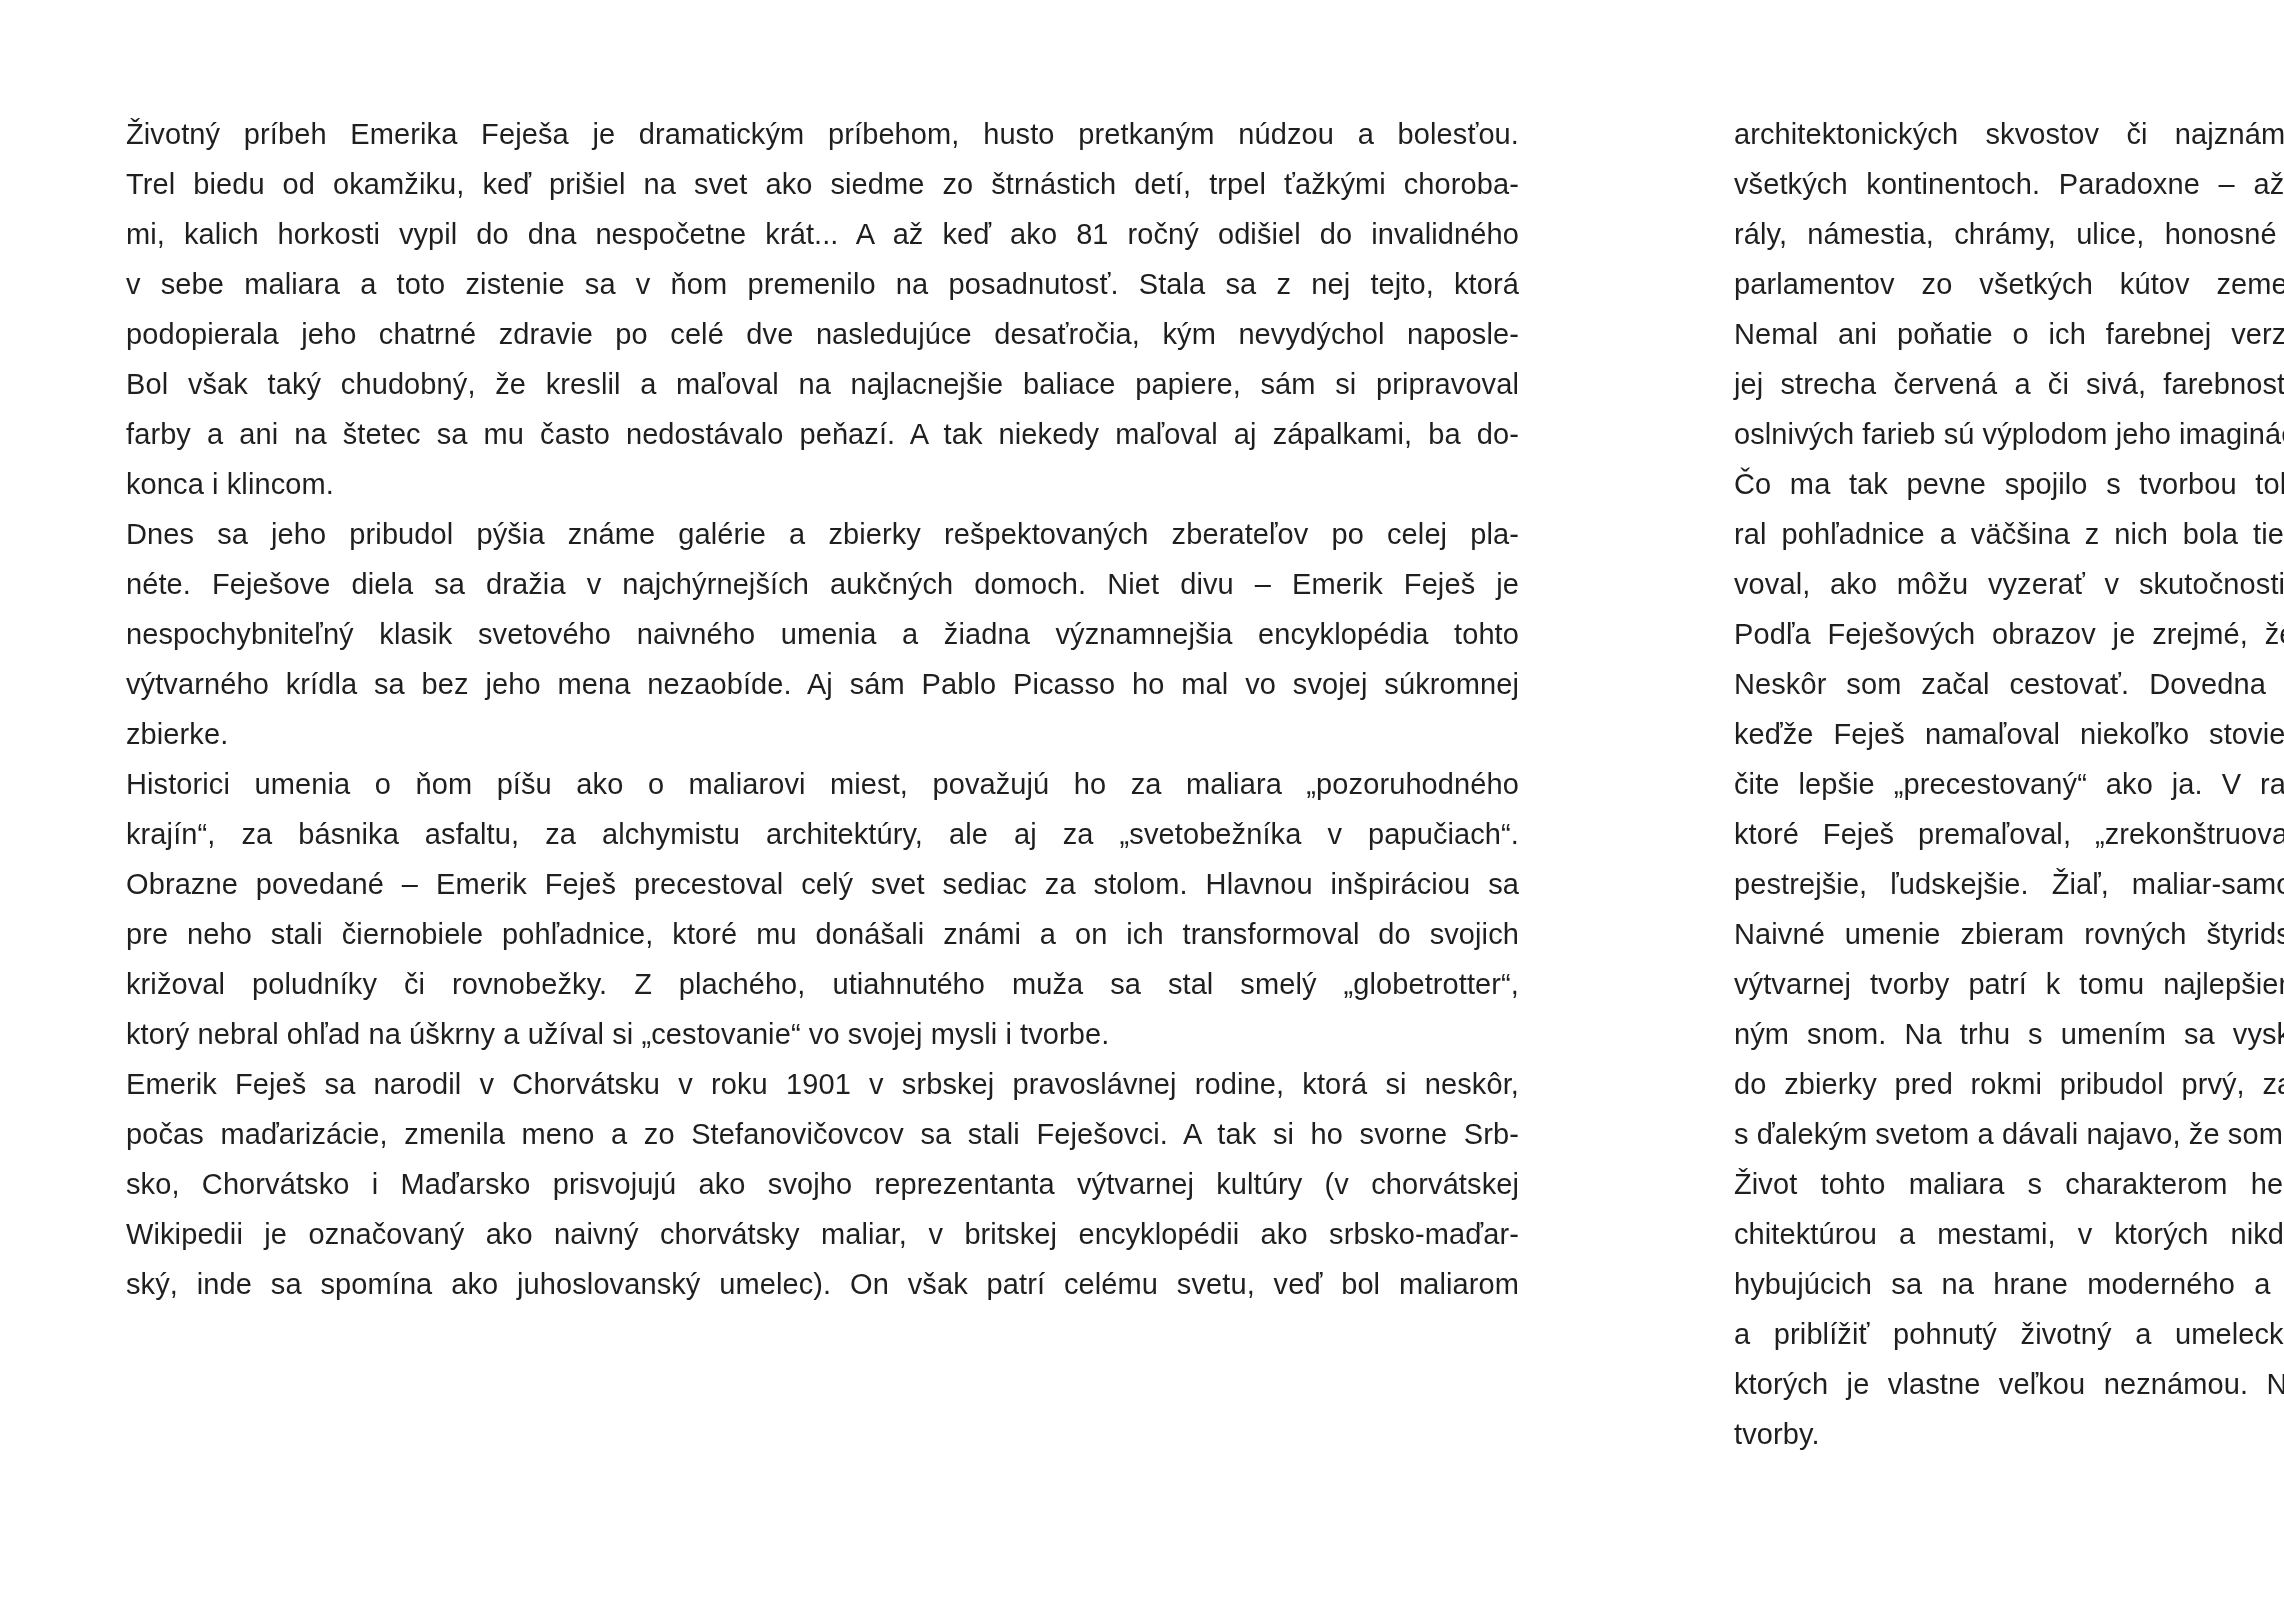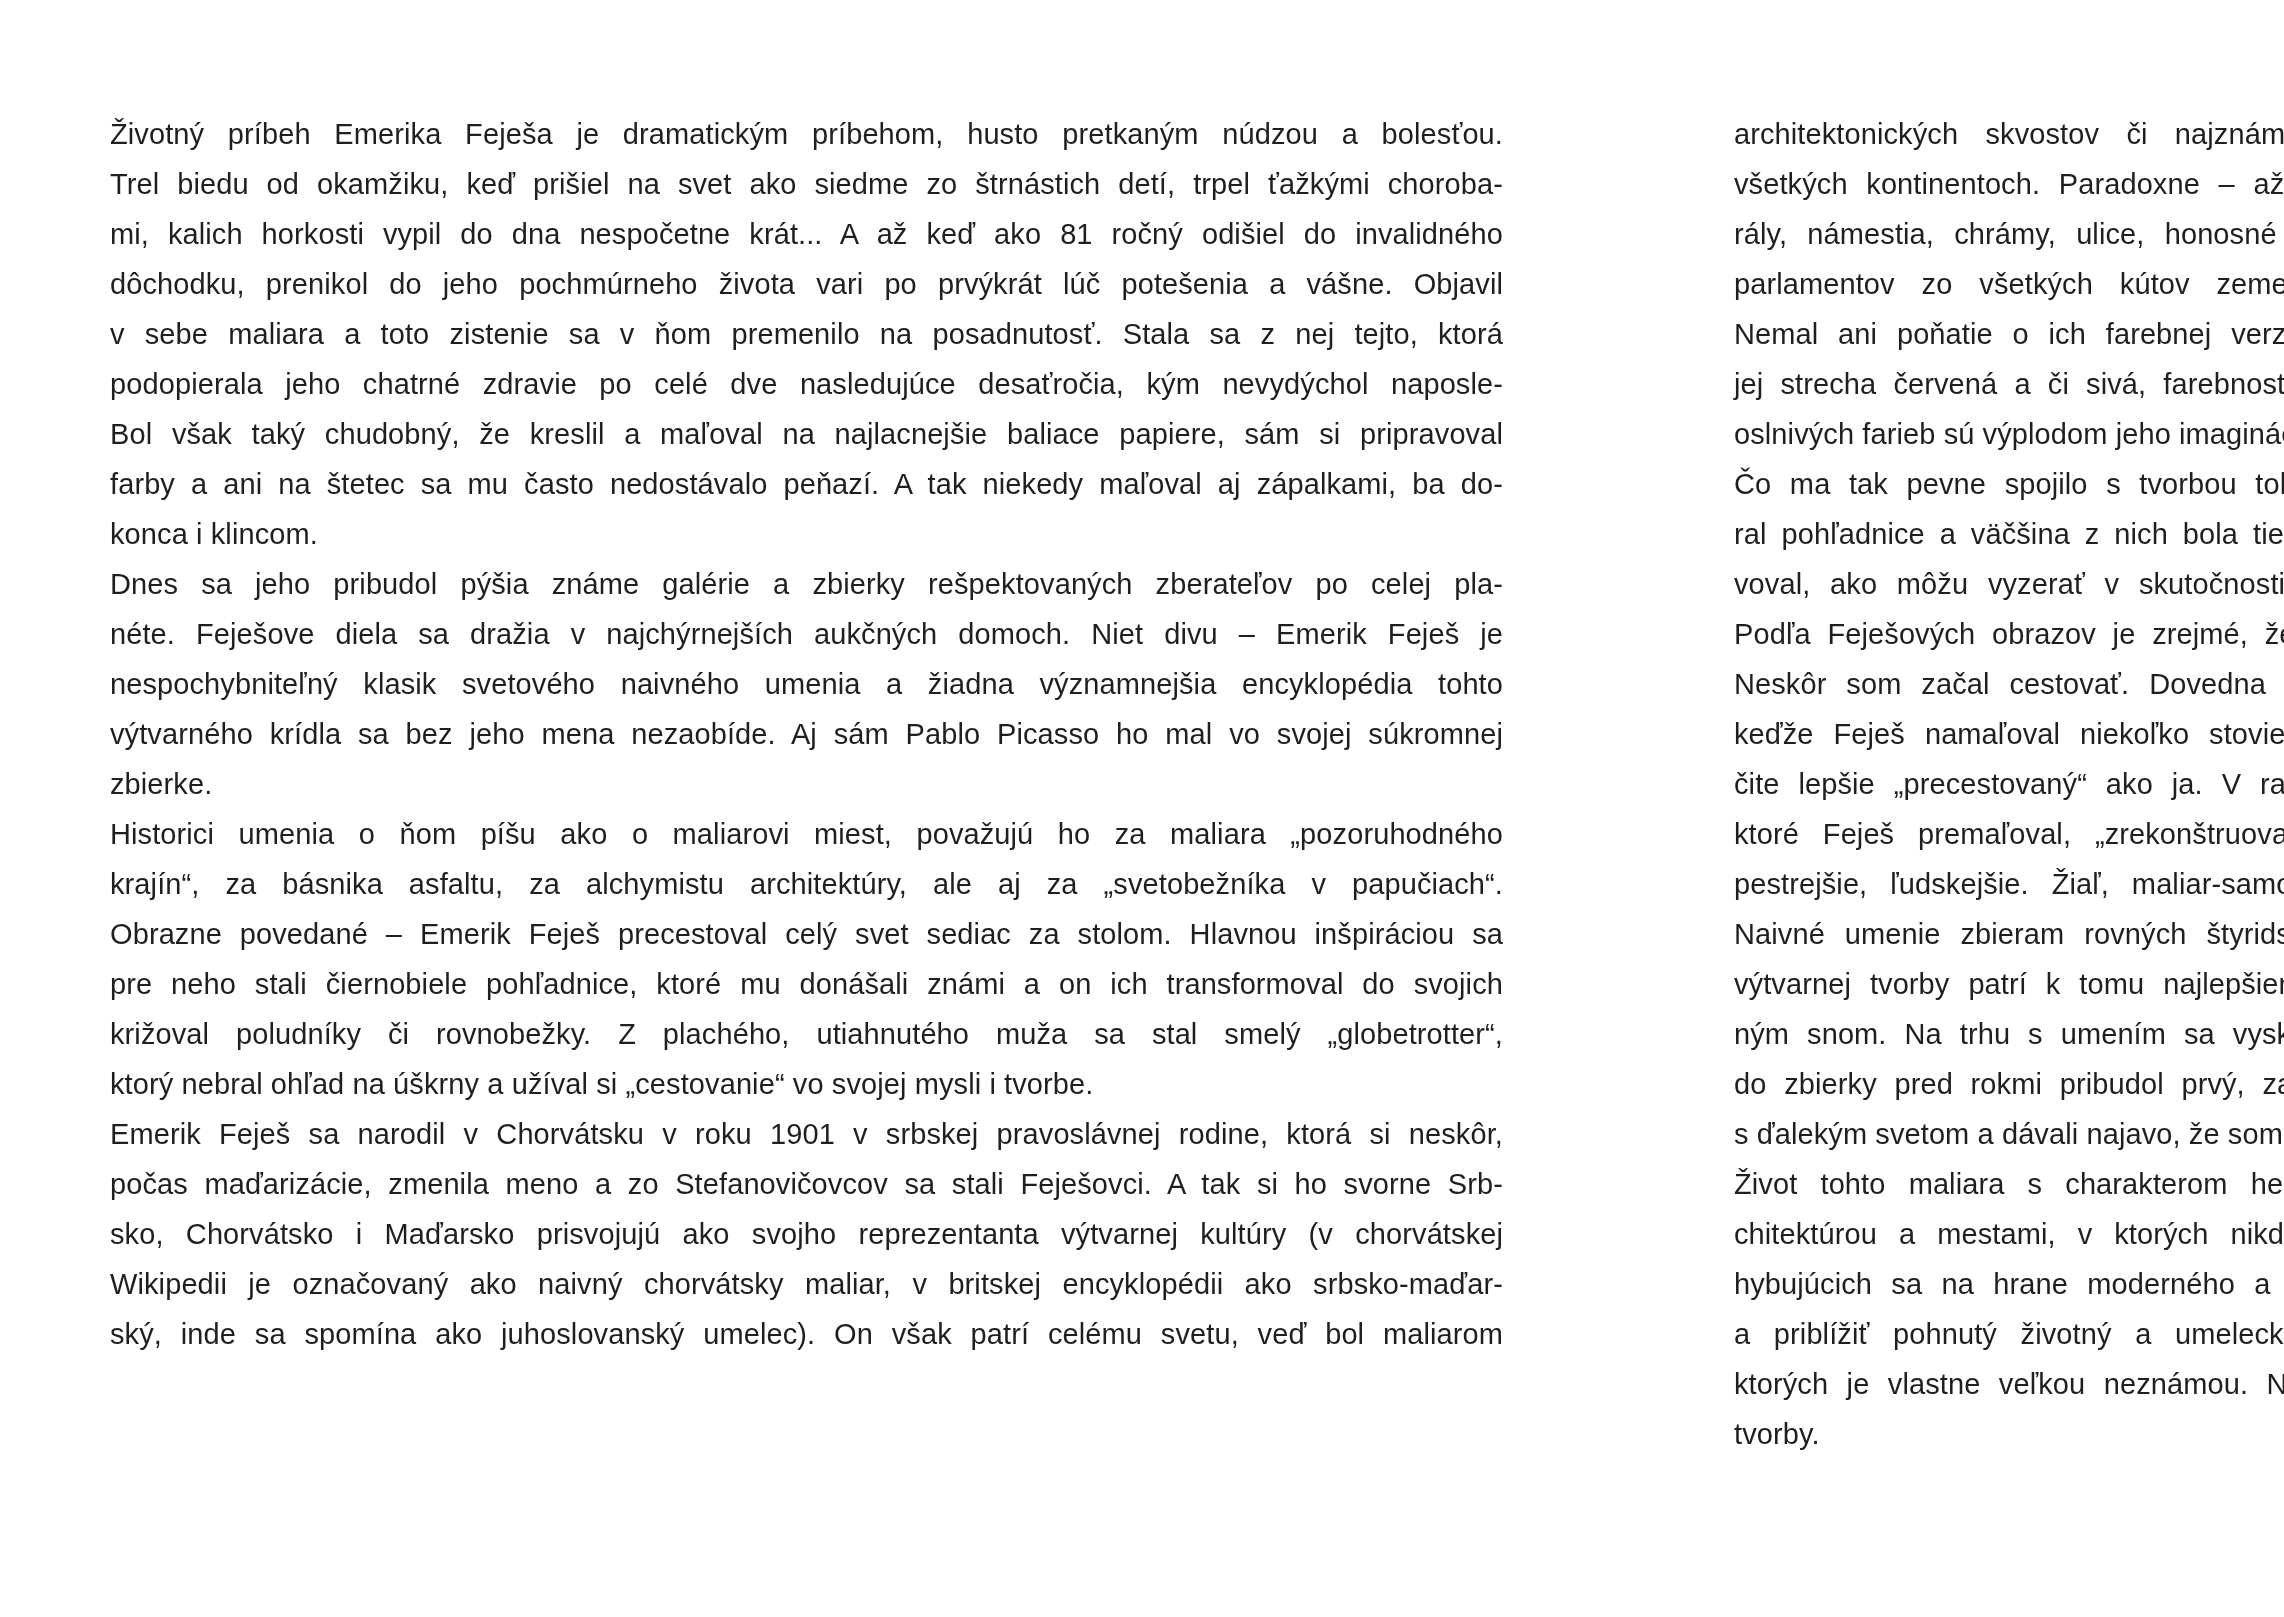--- a/index.html
+++ b/index.html
@@ -20,21 +20,21 @@
     background: #ffffff;
   }
   .col {
     position: absolute;
     top: 109px;
     font-size: 29px;
     line-height: 50px;
     color: #1f1f1f;
     letter-spacing: 0.1px;
   }
-  #col-left  { left: 110px;  width: 1393px; }
+  #col-left  { left: 126px;  width: 1393px; }
   #col-right { left: 1734px; width: 1389px; }
   .line {
     text-align: justify;
     text-align-last: justify;
   }
   .line.end {
     text-align-last: left;
   }
   .sig {
     text-align: right;
@@ -43,21 +43,20 @@
   }
 </style>
 </head>
 <body>
 
 <div class="page">
   <div class="col" id="col-left">
       <div class="line">Životný príbeh Emerika Feješa je dramatickým príbehom, husto pretkaným núdzou a bolesťou.</div>
       <div class="line">Trel biedu od okamžiku, keď prišiel na svet ako siedme zo štrnástich detí, trpel ťažkými choroba-</div>
       <div class="line">mi, kalich horkosti vypil do dna nespočetne krát... A až keď ako 81 ročný odišiel do invalidného</div>
-      <div class="line">dôchodku, prenikol do jeho pochmúrneho života vari po prvýkrát lúč potešenia a vášne. Objavil</div>
       <div class="line">v sebe maliara a toto zistenie sa v ňom premenilo na posadnutosť. Stala sa z nej tejto, ktorá</div>
       <div class="line">podopierala jeho chatrné zdravie po celé dve nasledujúce desaťročia, kým nevydýchol naposle-</div>
       <div class="line">Bol však taký chudobný, že kreslil a maľoval na najlacnejšie baliace papiere, sám si pripravoval</div>
       <div class="line">farby a ani na štetec sa mu často nedostávalo peňazí. A tak niekedy maľoval aj zápalkami, ba do-</div>
       <div class="line end">konca i klincom.</div>
       <div class="line">Dnes sa jeho pribudol pýšia známe galérie a zbierky rešpektovaných zberateľov po celej pla-</div>
       <div class="line">néte. Feješove diela sa dražia v najchýrnejších aukčných domoch. Niet divu – Emerik Feješ je</div>
       <div class="line">nespochybniteľný klasik svetového naivného umenia a žiadna významnejšia encyklopédia tohto</div>
       <div class="line">výtvarného krídla sa bez jeho mena nezaobíde. Aj sám Pablo Picasso ho mal vo svojej súkromnej</div>
       <div class="line end">zbierke.</div>

